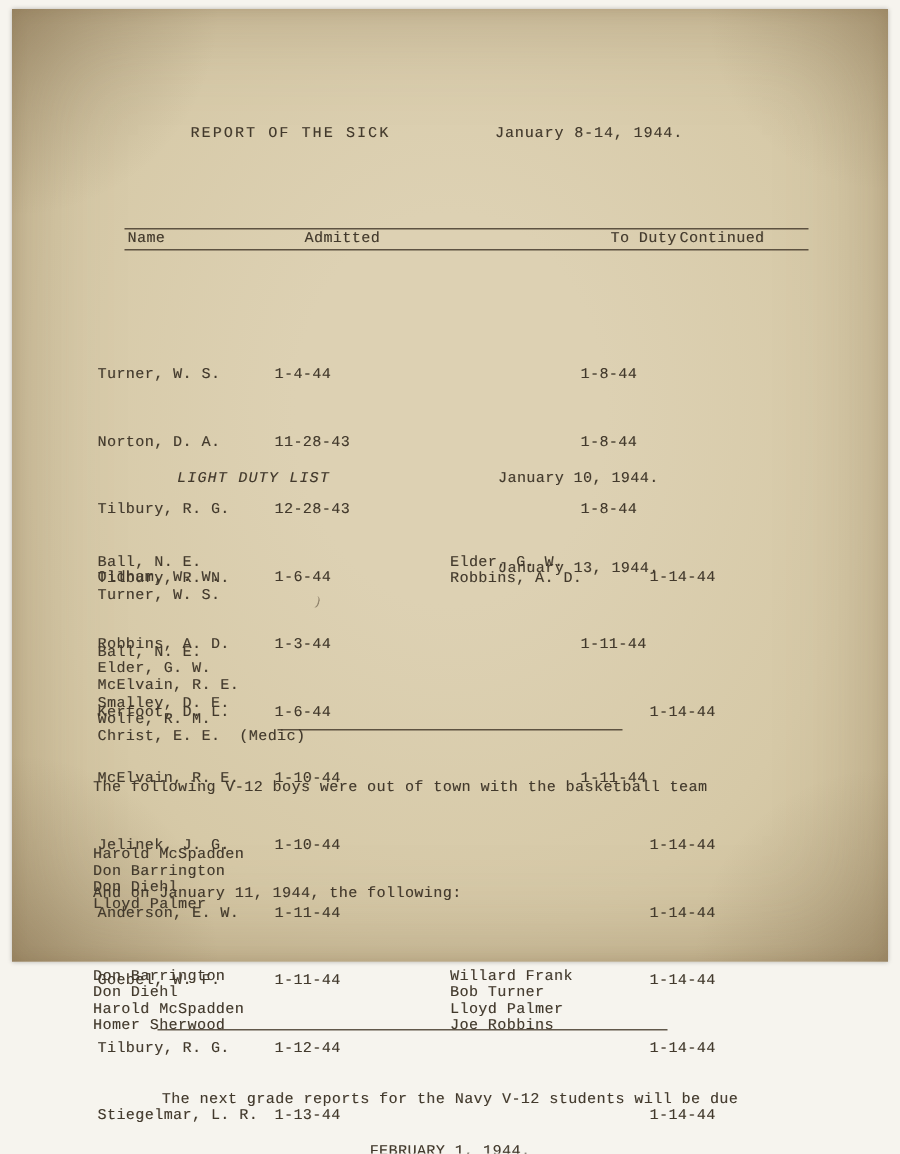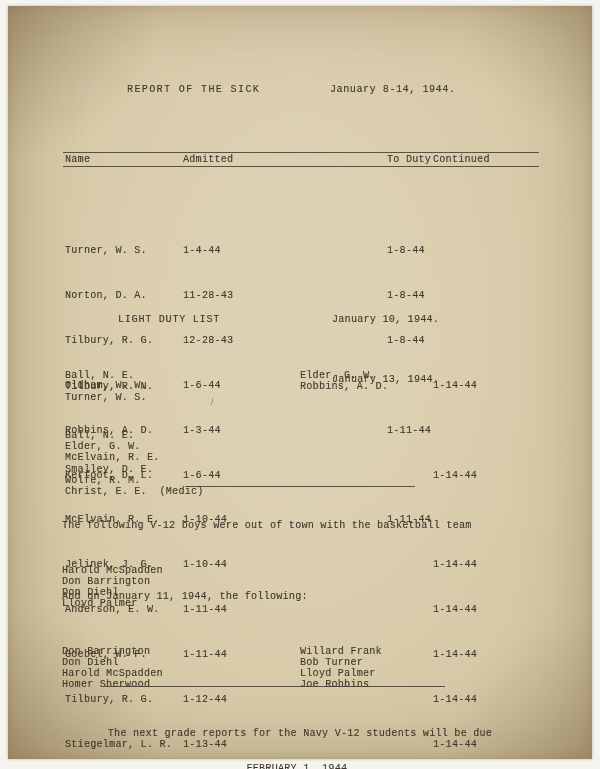--- a/index.html
+++ b/index.html
@@ -3,21 +3,21 @@
 <meta charset="utf-8">
 <style>
   html, body { margin:0; padding:0; }
   body {
     width:600px; height:769px;
     background:#f6f4ee;
     position:relative; overflow:hidden;
     font-family:"Liberation Mono","DejaVu Sans Mono",monospace;
   }
   .paper {
-    position:absolute; left:8px; top:6px; width:584px; height:753px;
+    position:absolute; left:8px; top:6px; width:584px; height:635px;
     background:
       radial-gradient(circle at 0% 0%, rgba(92,72,46,.30), rgba(92,72,46,0) 16%),
       radial-gradient(circle at 100% 0%, rgba(92,72,46,.20), rgba(92,72,46,0) 14%),
       radial-gradient(circle at 0% 100%, rgba(92,72,46,.28), rgba(92,72,46,0) 16%),
       radial-gradient(circle at 100% 100%, rgba(92,72,46,.24), rgba(92,72,46,0) 15%),
       radial-gradient(ellipse at 50% 42%, #ddd1b3 25%, #d6c9a7 68%, #ccbd98 100%);
     box-shadow: inset 0 0 70px rgba(112,88,52,.38), inset 0 0 10px rgba(112,88,52,.22),
                 0 0 3px rgba(0,0,0,.25);
     color:#42392c;
     font-size:10px; letter-spacing:.3px;
@@ -30,28 +30,29 @@
   .sick-table { left:55px; top:124px; width:476px; }
   .thead, .trow {
     display:grid;
     grid-template-columns:120px 110px 140px auto;
     white-space:pre;
   }
   .thead {
     border-top:1.5px solid rgba(70,60,46,.85);
     border-bottom:1.5px solid rgba(70,60,46,.85);
     padding:1px 0;
+    margin-left:20px;
   }
   .tbody { margin-top:12px; }
   .trow { line-height:11.9px; }
   .c-name { padding-left:2px; }
   .c-adm  { }
   .c-duty { padding-left:94px; }
 
-  .ld-title { left:110px; top:308px; letter-spacing:.8px; }
+  .ld-title { left:110px; top:308px; letter-spacing:.8px;font-style:italic; }
   .ld-date1 { left:324px; top:308px; }
   .ld-list-a { left:57px;  top:330px; line-height:11.3px; }
   .ld-list-b { left:292px; top:330px; line-height:11.3px; }
   .ld-date2 { left:324px; top:368px; }
   .ld-list-c { left:57px; top:390px; line-height:11.3px; }
 
   .pencil-mark {
     position:absolute; left:199px; top:391px; width:5px; height:8px;
     border-right:1.5px solid rgba(82,70,52,.55);
     border-radius:45%; transform:rotate(16deg);

